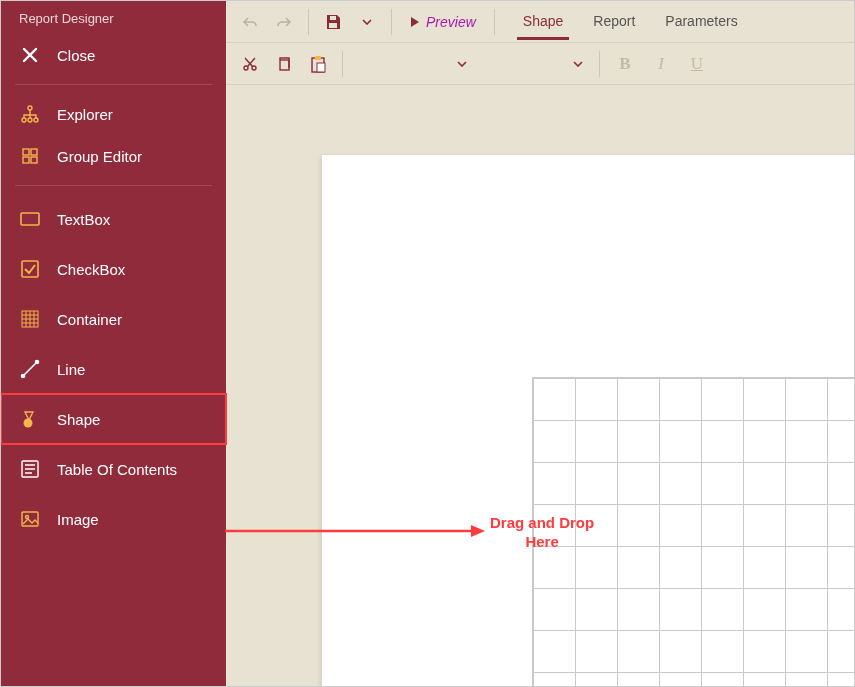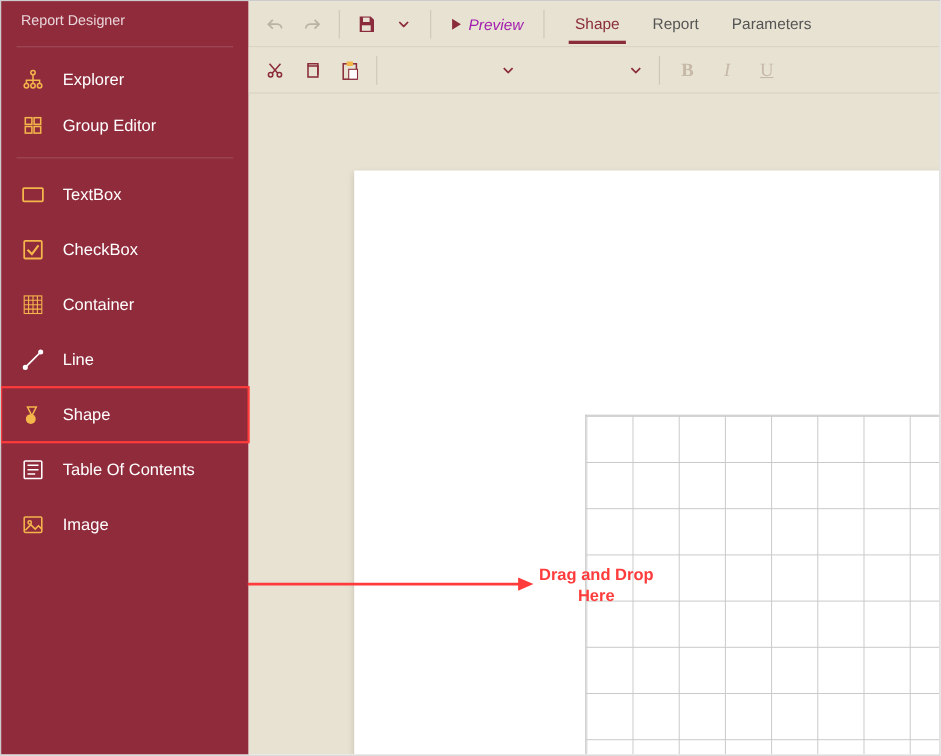--- a/index.html
+++ b/index.html
@@ -165,20 +165,28 @@
     pointer-events: none;
     z-index: 20;
   }
 </style>
 </head>
 <body>
 
 <div class="sidebar">
   <div class="sidebar-header">Report Designer</div>
 
+  <div class="sidebar-item tight">
+    <span class="icon-slot white">
+      <svg width="18" height="18" viewBox="0 0 18 18">
+          <path d="M3 3 L15 15 M15 3 L3 15" stroke="currentColor" stroke-width="2.4" stroke-linecap="round" fill="none"></path>
+        </svg>
+    </span>
+    <span class="label">Close</span>
+  </div>
 
   <div class="sidebar-divider"></div>
 
   <div class="sidebar-item tight">
     <span class="icon-slot">
       <svg width="20" height="20" viewBox="0 0 20 20" stroke="currentColor" stroke-width="1.4" fill="none">
         <circle cx="10" cy="4" r="2"></circle>
           <circle cx="4" cy="16" r="2"></circle>
           <circle cx="10" cy="16" r="2"></circle>
           <circle cx="16" cy="16" r="2"></circle>

